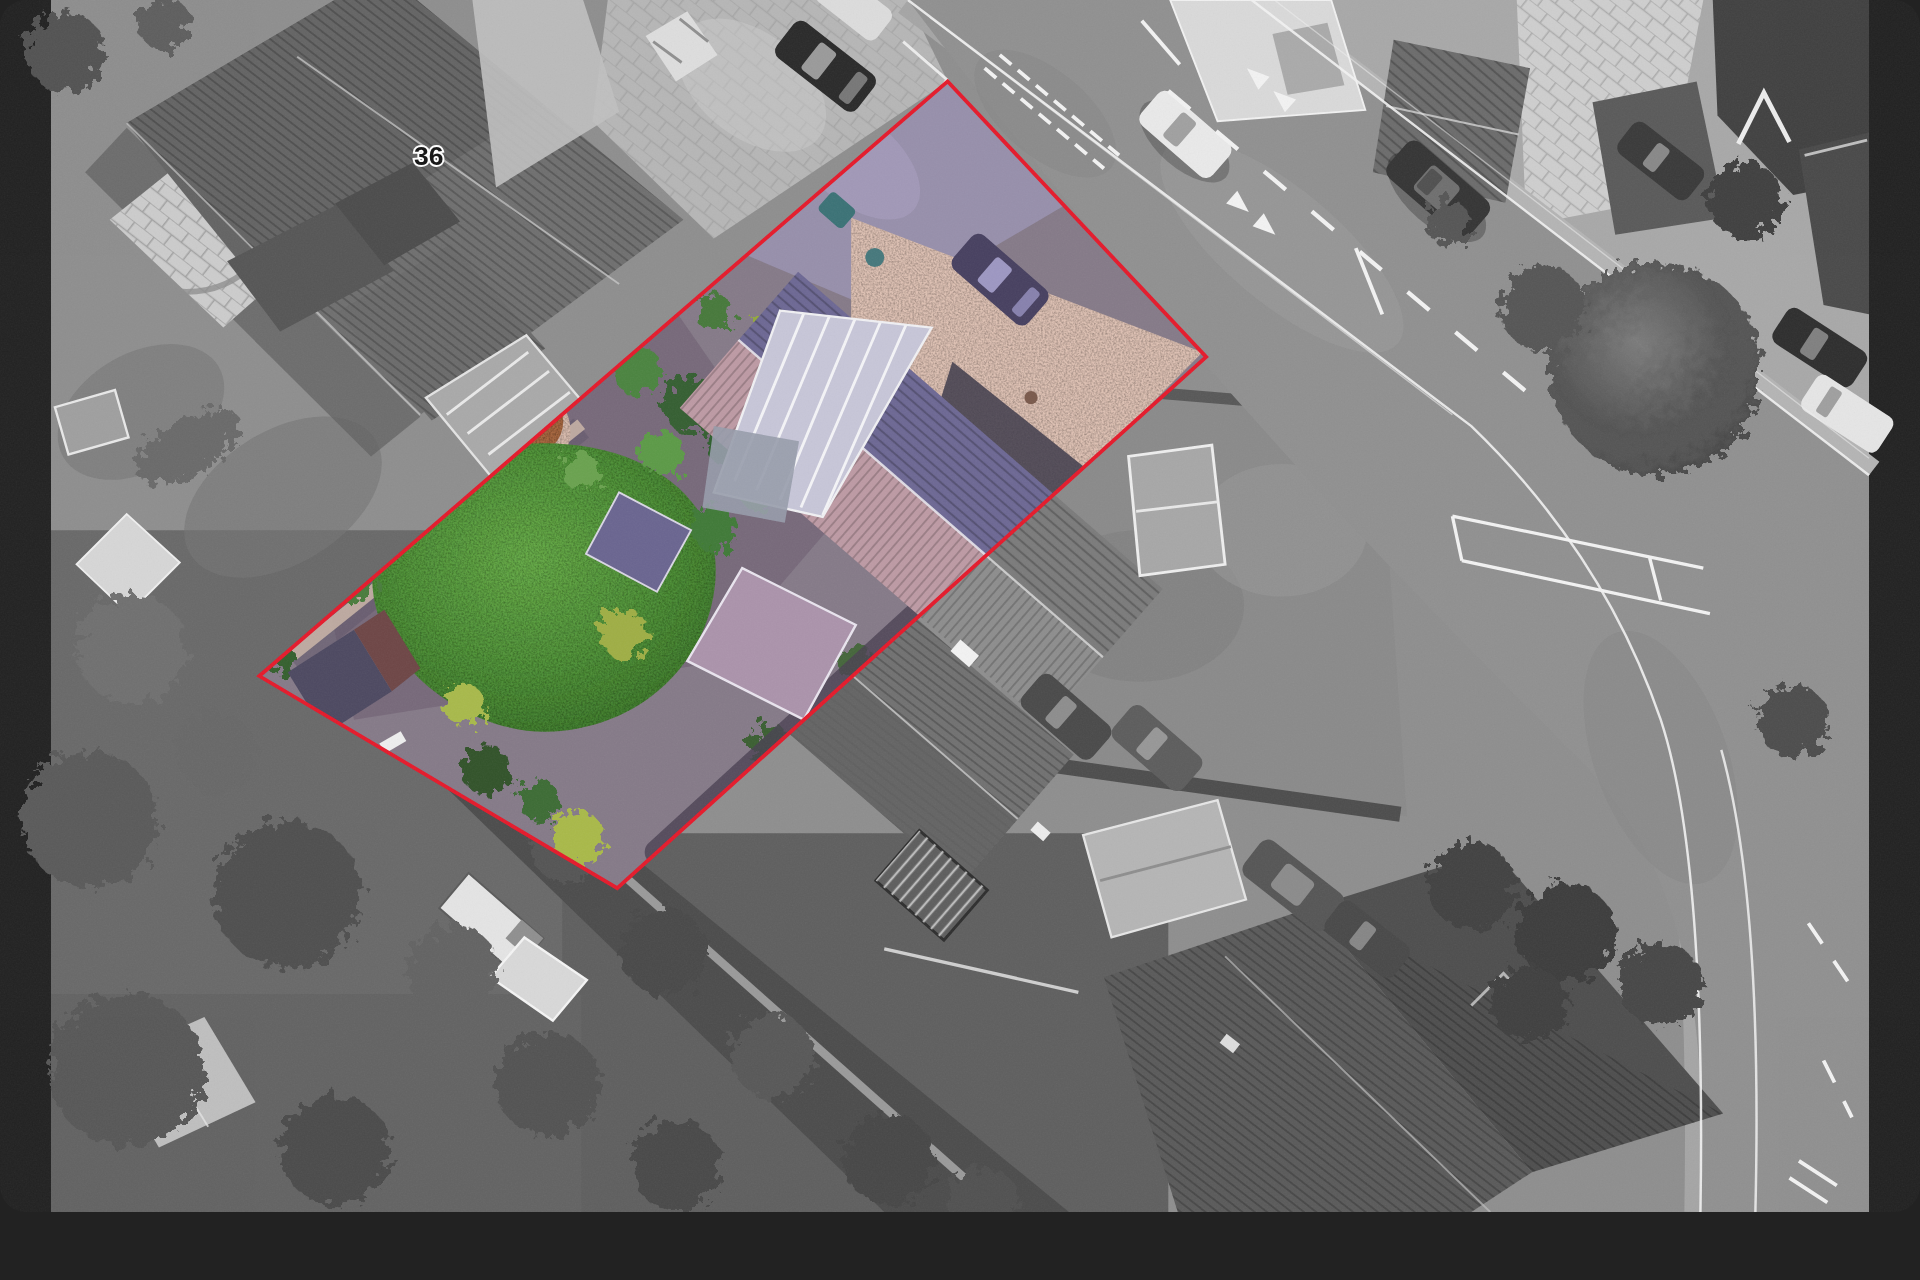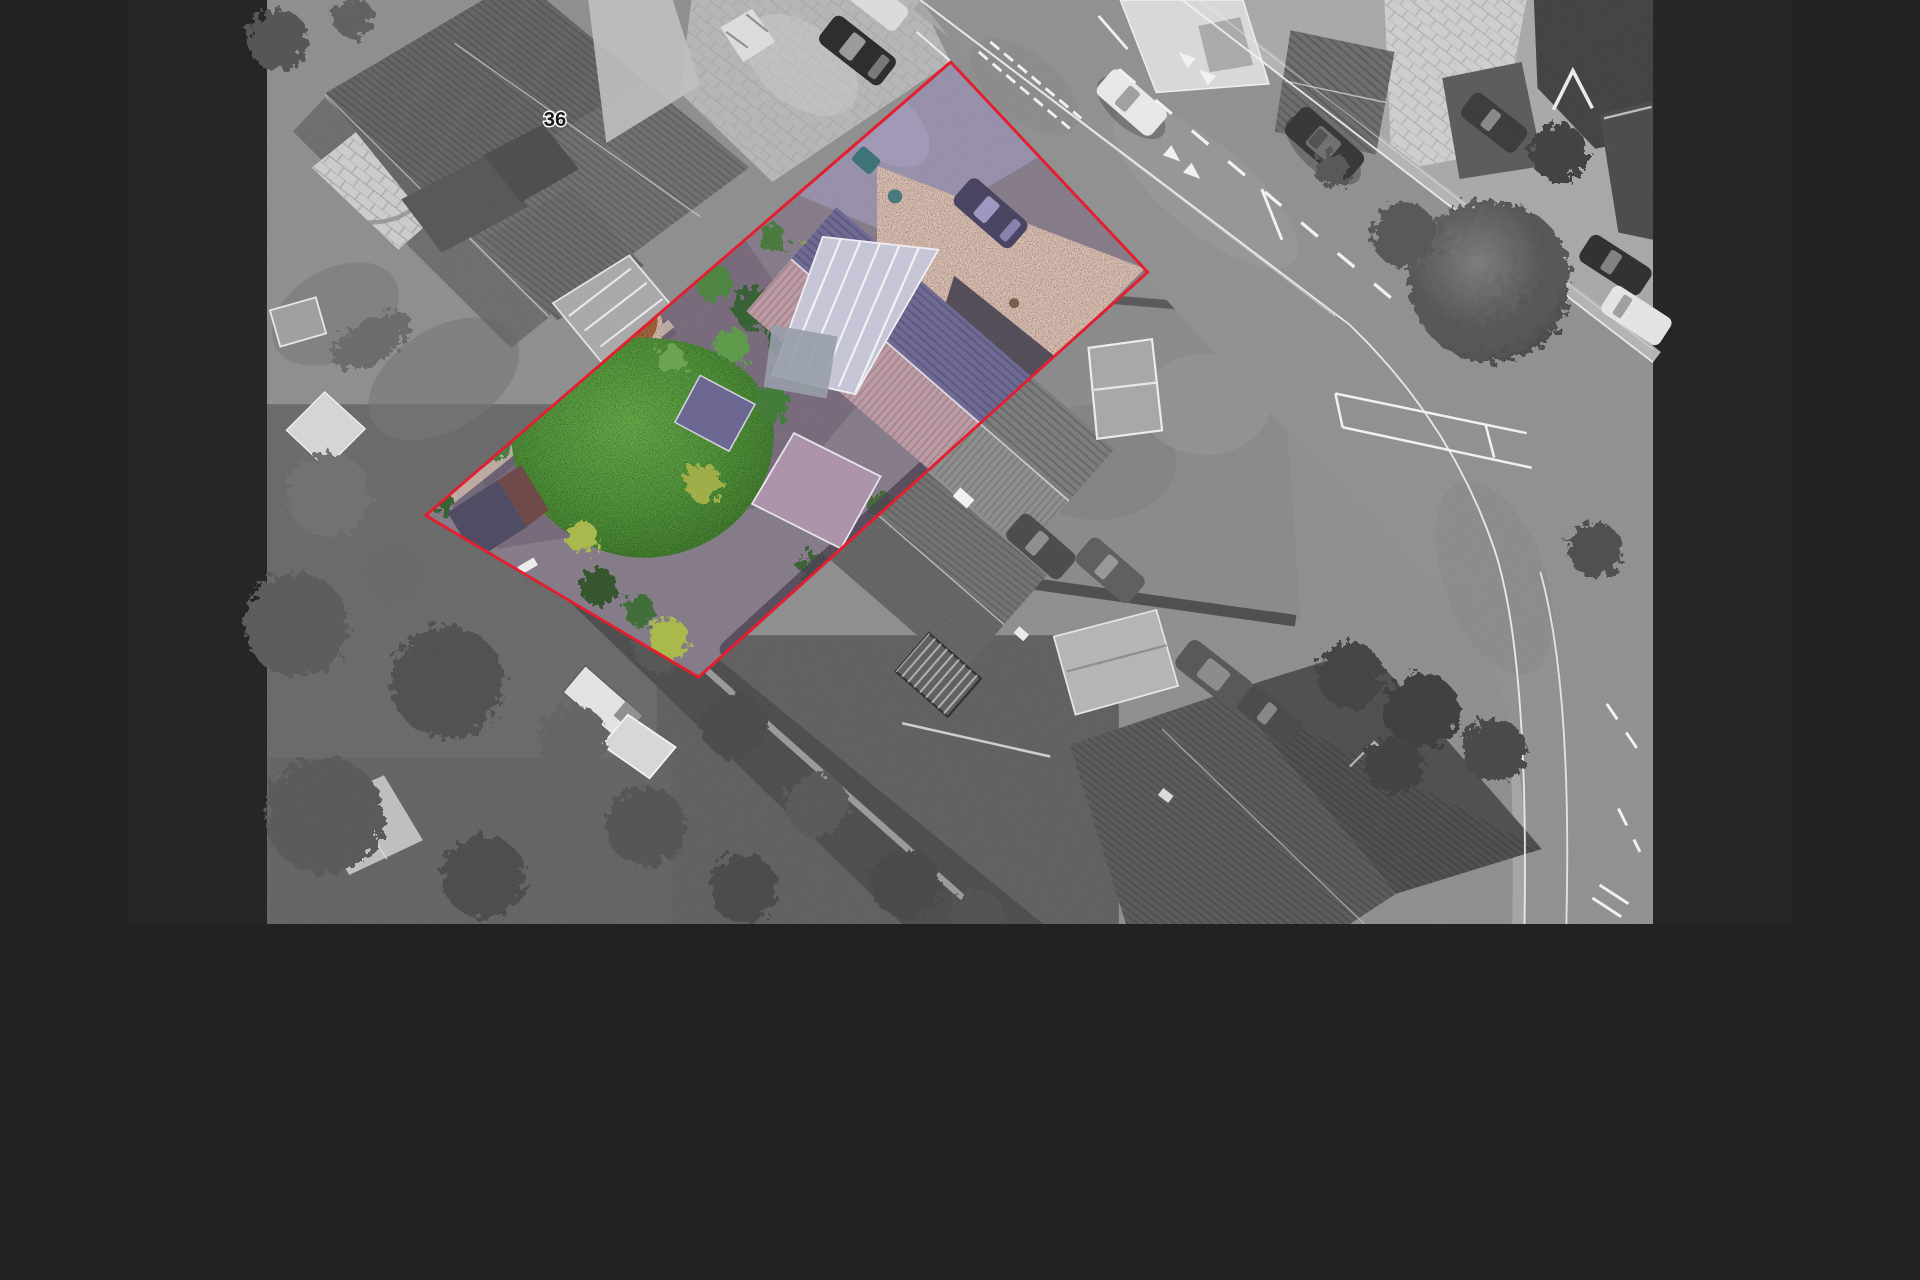--- a/index.html
+++ b/index.html
@@ -1,16 +1,16 @@
 <!DOCTYPE html>
 <html><head>
 <meta charset="utf-8">
 <style>
   html,body{margin:0;padding:0;background:#222;}
-  .stage{width:1920px;height:924px;position:relative;overflow:hidden;font-family:"Liberation Sans",sans-serif;border-radius:26px;}
+  .stage{width:1920px;height:1212px;position:relative;overflow:hidden;font-family:"Liberation Sans",sans-serif;border-radius:26px;}
   .stage svg{display:block;width:100%;height:100%;}
   .boundary{fill:none;stroke-linejoin:miter;}
   .hn{font-family:"Liberation Sans",sans-serif;font-weight:bold;font-size:28px;fill:#141414;stroke:#ffffff;stroke-width:4px;paint-order:stroke fill;text-anchor:middle;}
 </style>
 </head>
 <body>
 
 <div class="stage">
 <svg viewBox="0 0 1920 1280" xmlns="http://www.w3.org/2000/svg">
   <defs>

